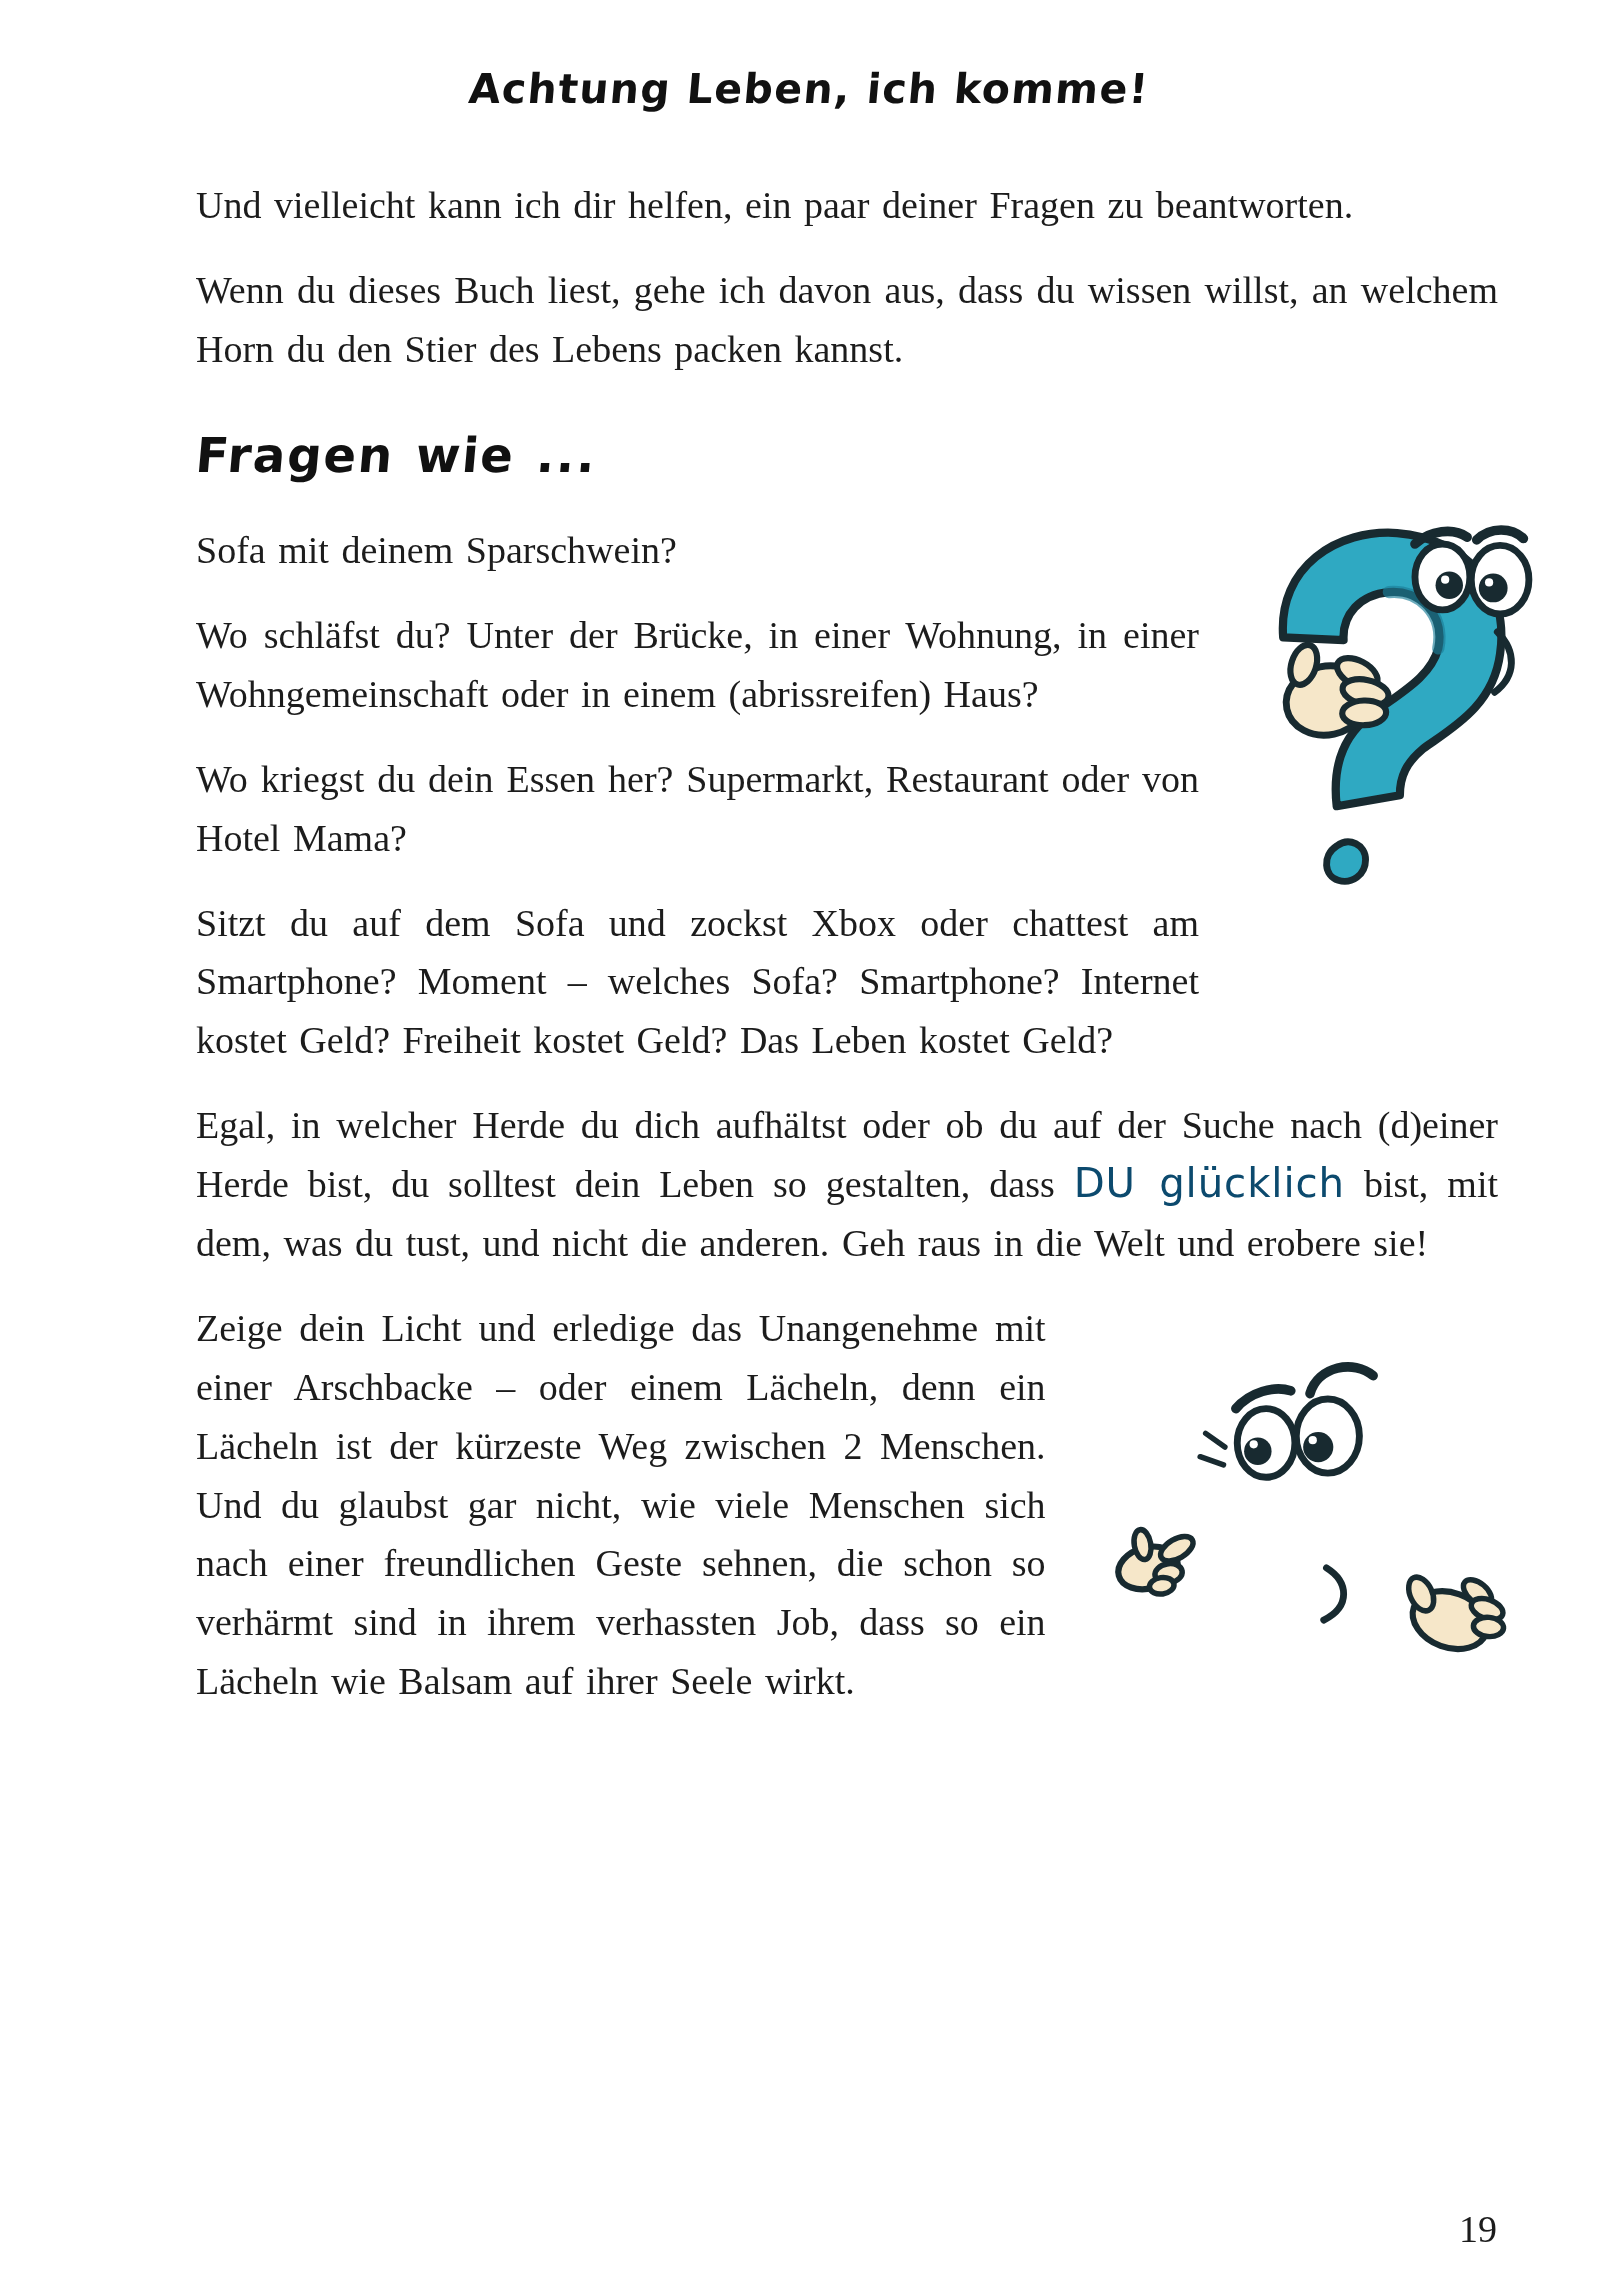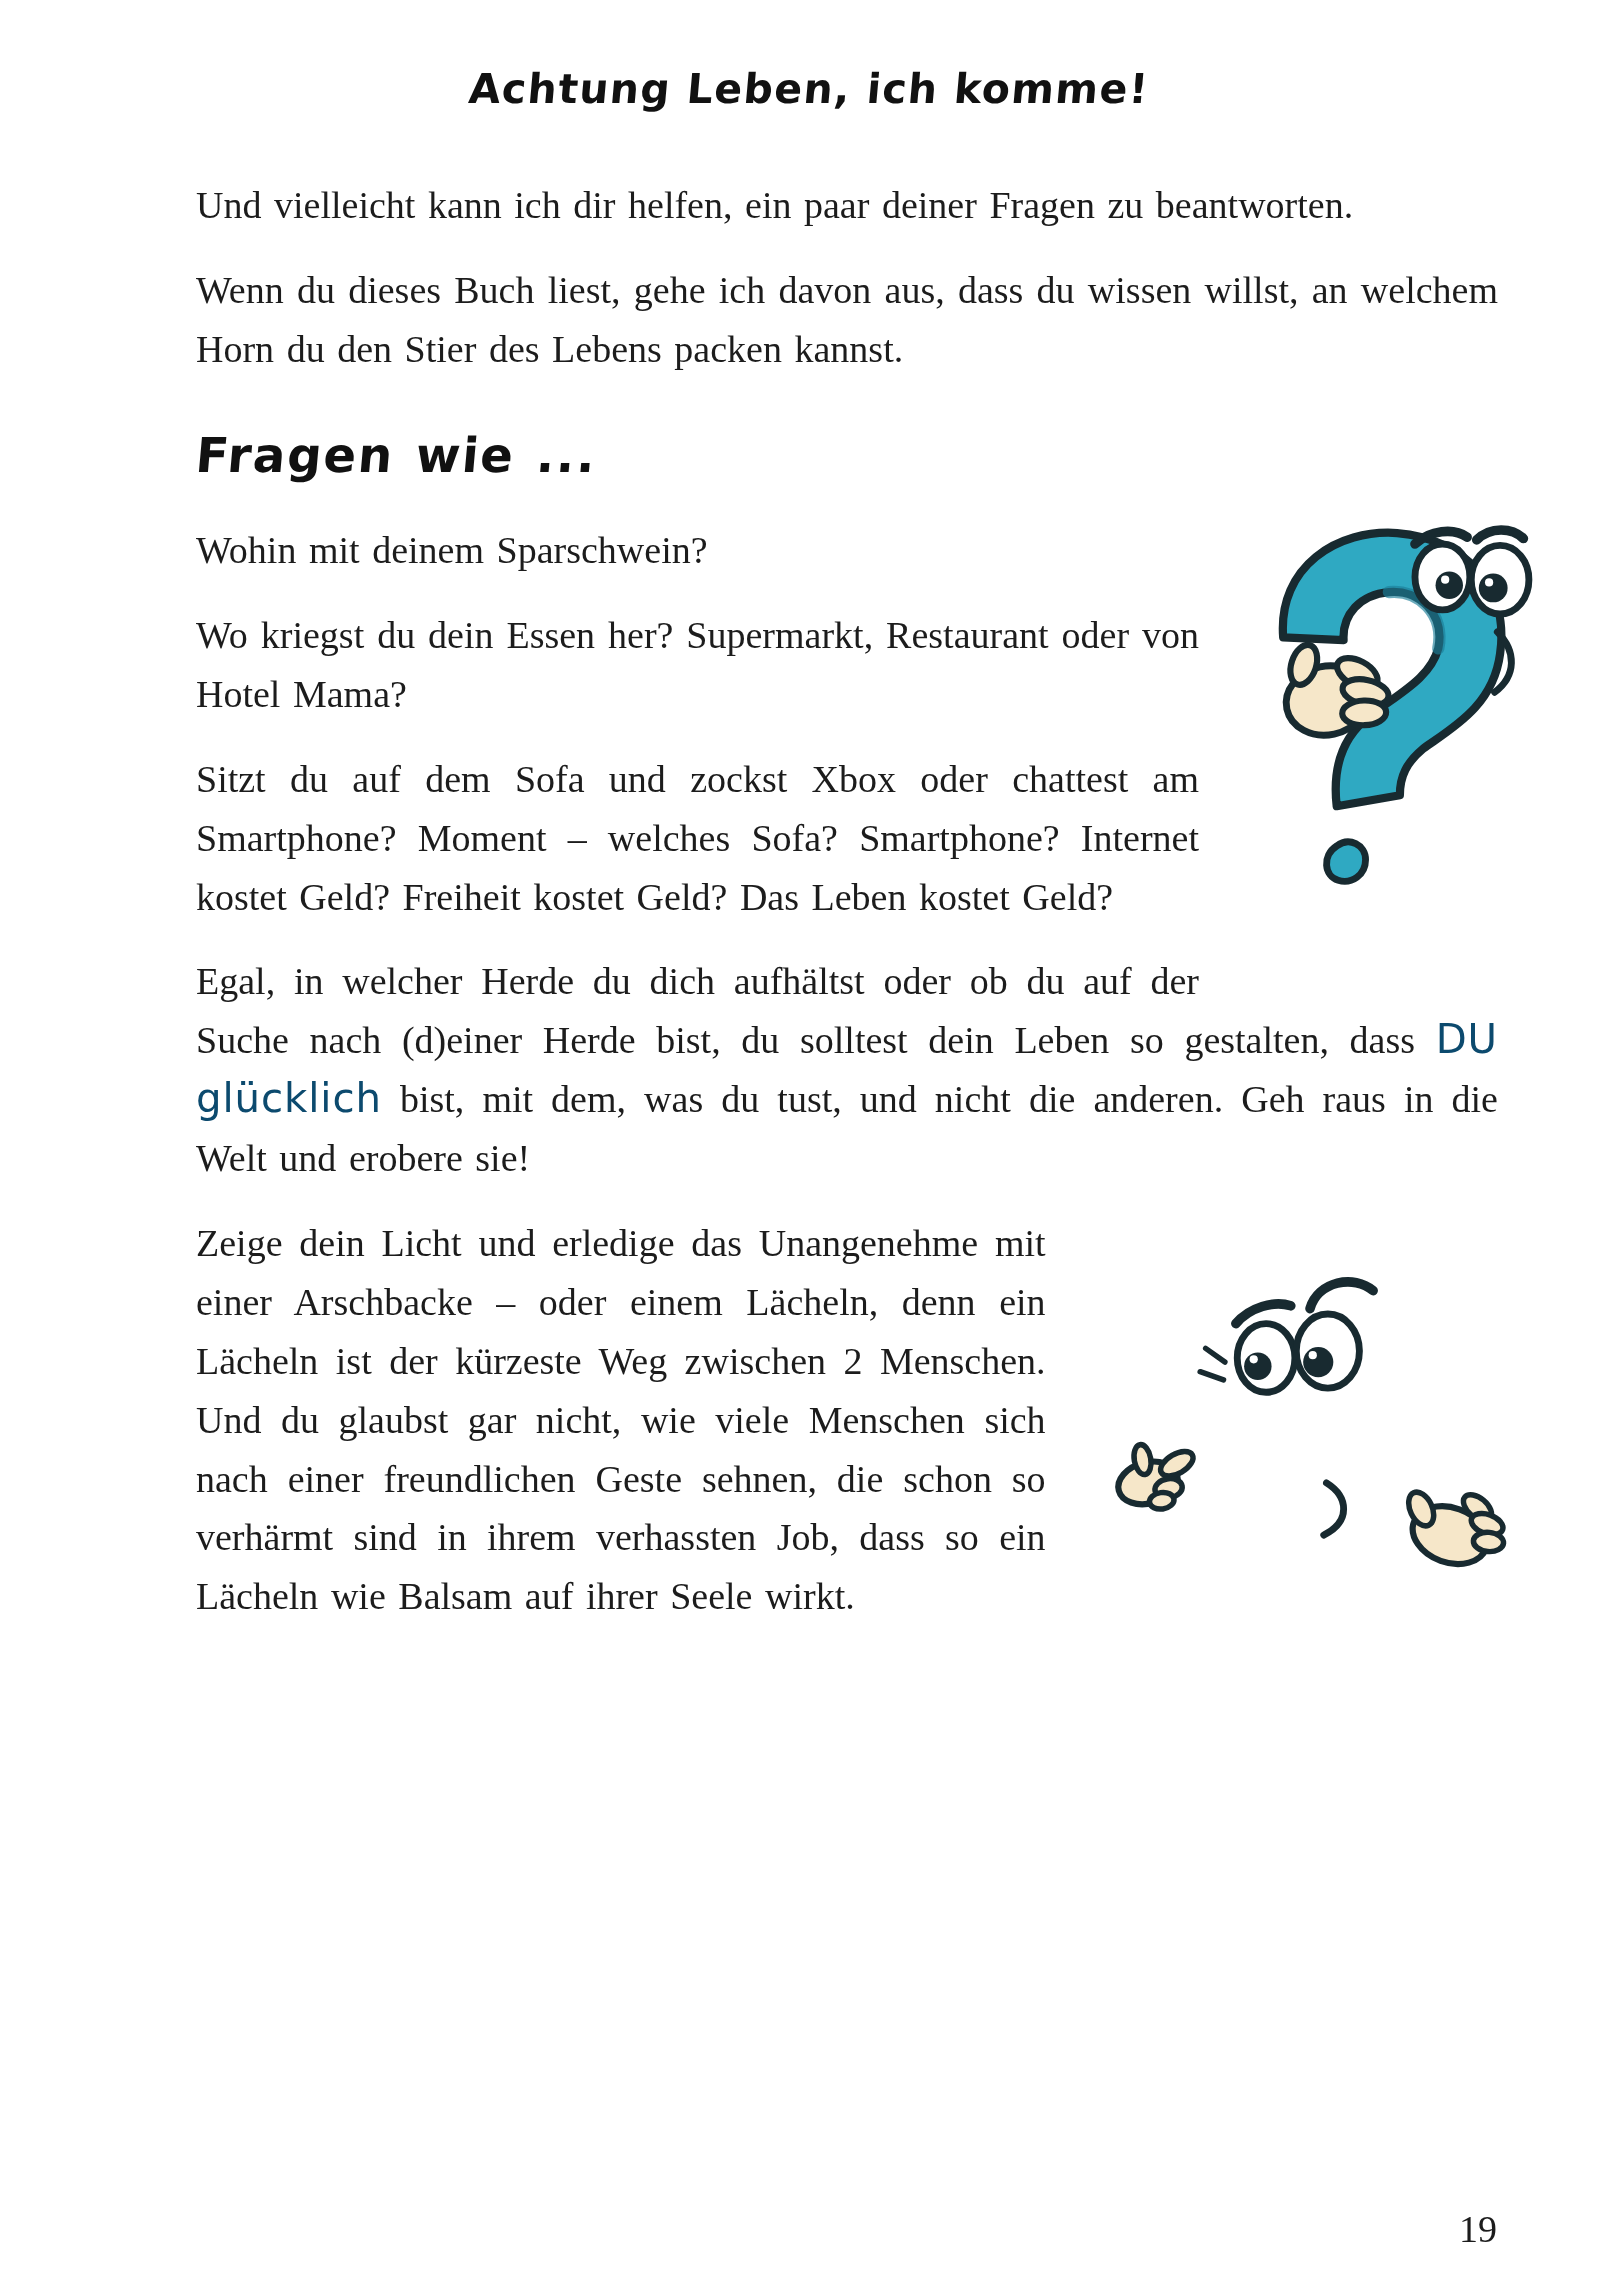--- a/index.html
+++ b/index.html
@@ -126,22 +126,23 @@
         <g>
           <ellipse cx="62" cy="132" rx="30" ry="25" fill="#f6e7c9" stroke="#182a30" stroke-width="5" transform="rotate(-12 62 132)"></ellipse>
           <ellipse cx="84" cy="112" rx="16" ry="9" fill="#f6e7c9" stroke="#182a30" stroke-width="4.5" transform="rotate(28 84 112)"></ellipse>
           <ellipse cx="90" cy="126" rx="17" ry="9" fill="#f6e7c9" stroke="#182a30" stroke-width="4.5" transform="rotate(12 90 126)"></ellipse>
           <ellipse cx="89" cy="141" rx="16" ry="9" fill="#f6e7c9" stroke="#182a30" stroke-width="4.5" transform="rotate(-2 89 141)"></ellipse>
           <ellipse cx="45" cy="106" rx="9" ry="15" fill="#f6e7c9" stroke="#182a30" stroke-width="4.5" transform="rotate(18 45 106)"></ellipse>
         </g>
       </svg>
     </div>
 
-    <p class="body-text">Wohin mit deinem Sparschwein?</p>
+    <p class="body-text">Sofa mit deinem Sparschwein?</p>
 
+    <p class="body-text">Wo schläfst du? Unter der Brücke, in einer Wohnung, in einer Wohngemeinschaft oder in einem (abrissreifen) Haus?</p>
 
     <p class="body-text">Wo kriegst du dein Essen her? Supermarkt, Restaurant oder von Hotel Mama?</p>
 
 
     <p class="body-text">Sitzt du auf dem Sofa und zockst Xbox oder chattest am Smartphone? Moment – welches Sofa? Smartphone? Internet kostet Geld? Freiheit kostet Geld? Das Leben kostet Geld?</p>
 
     <p class="body-text"><span>Egal, in welcher Herde du dich aufhältst oder ob du auf der Suche nach (d)einer Herde bist, du solltest dein Leben so gestalten, dass </span><span class="hand-inline">DU glücklich</span><span> bist, mit dem, was du tust, und nicht die anderen. Geh raus in die Welt und erobere sie!</span></p>
 
     <div class="face-float">
       <svg viewBox="0 0 300 236" xmlns="http://www.w3.org/2000/svg">

